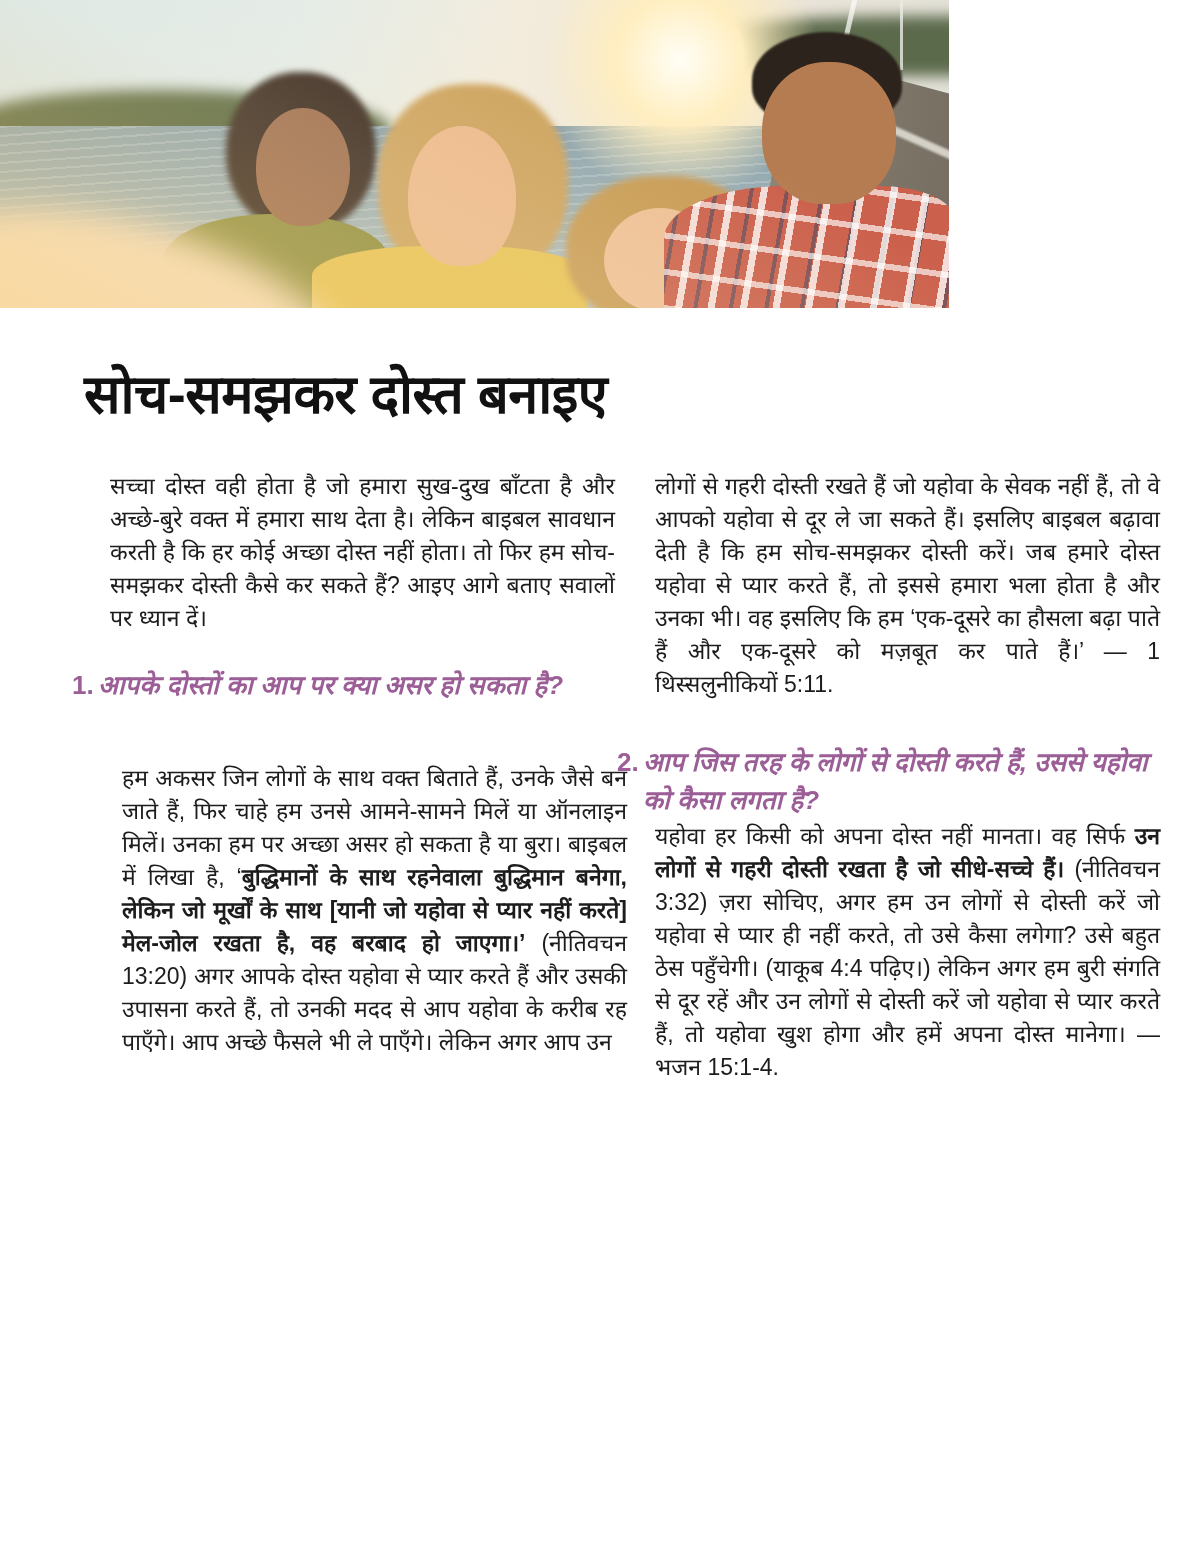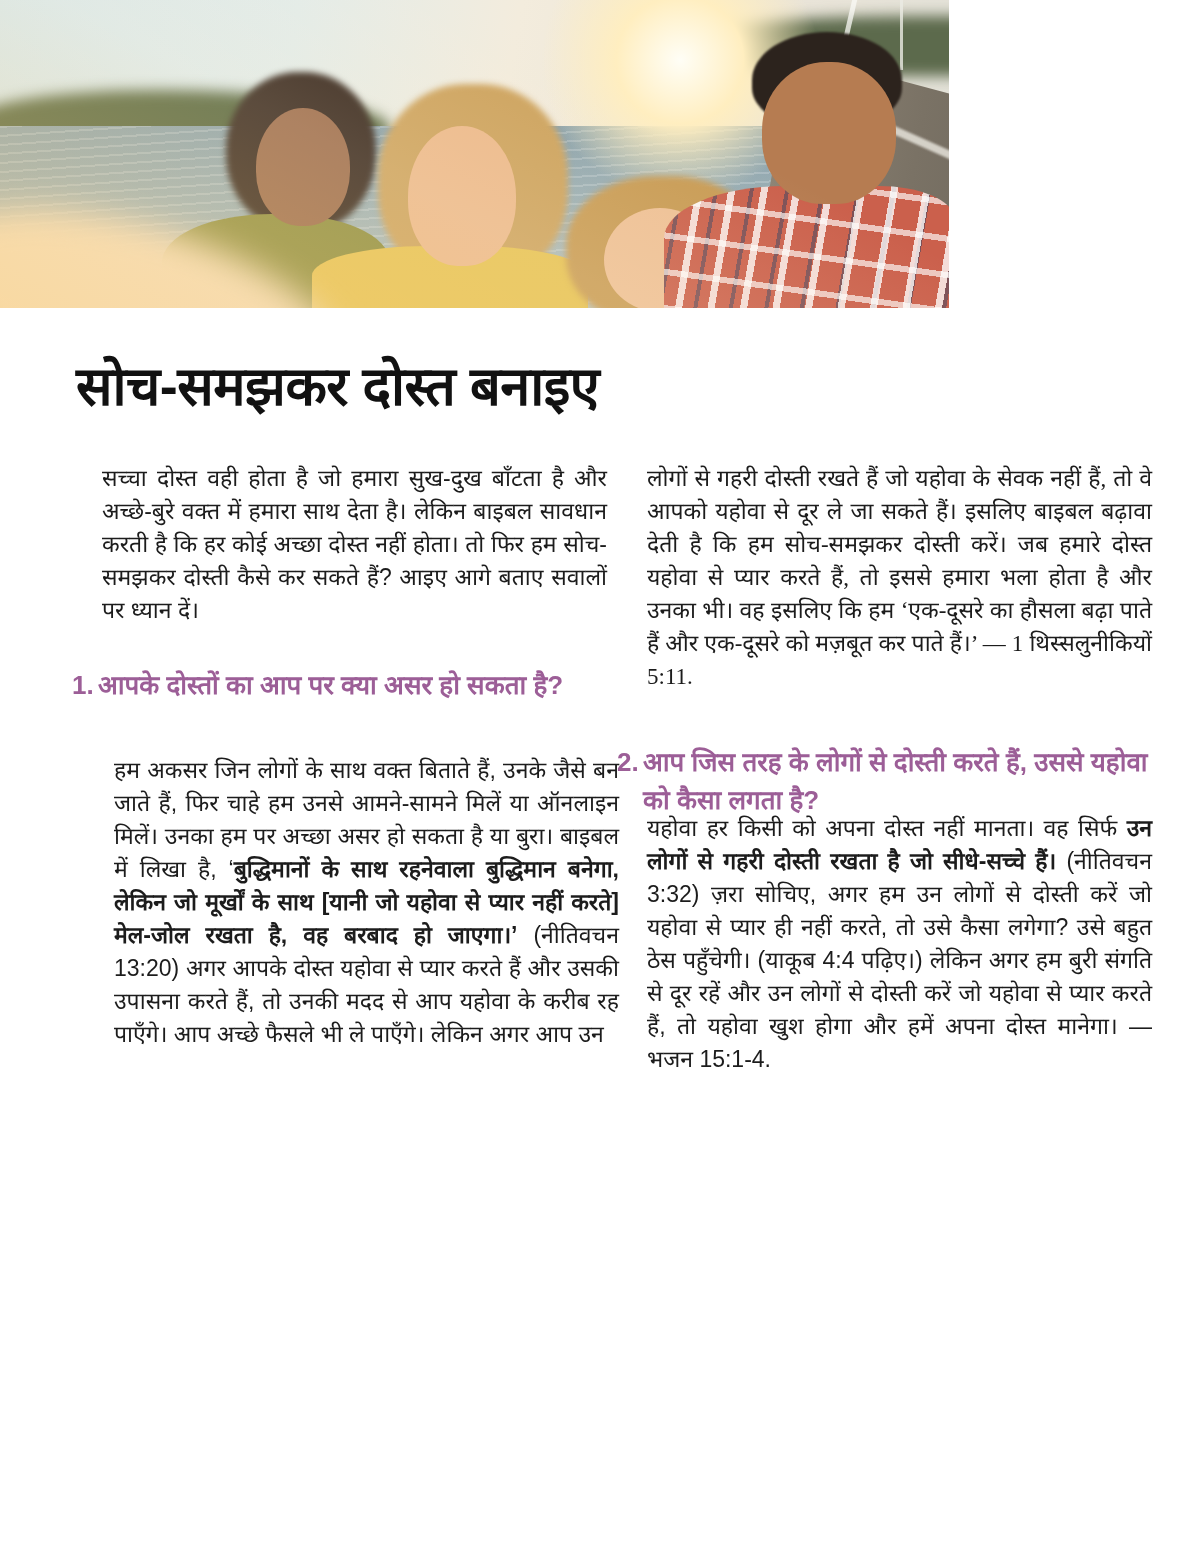--- a/index.html
+++ b/index.html
@@ -63,39 +63,39 @@
     display:flex;flex-direction:column;align-items:center;justify-content:center;
   }
   .page-number{
     font-size:104px;line-height:100px;font-weight:600;color:#ffffff;
     letter-spacing:-2px;transform:translateY(-14px);
   }
   .page-number-rule{width:106px;height:12px;background:#ffffff;margin-top:14px;transform:translateY(-14px);}
   
   .title{
     position:absolute;left:72px;top:350px;width:1060px;
-    font-size:54px;line-height:64px;font-weight:800;color:#111111;margin:4px;
+    font-size:54px;line-height:64px;font-weight:800;color:#111111;margin:12px;
     letter-spacing:-0.5px;
   }
   
   .body-para{
-    position:absolute;width:505px;margin:4px;
+    position:absolute;width:505px;margin:12px;
     font-size:23px;line-height:33px;text-align:justify;color:#1c1c1c;
   }
   .body-para .b{font-weight:700;}
   .q-heading{
     position:absolute;display:flex;align-items:flex-start;
     font-size:26px;line-height:38px;font-weight:700;color:#9c5e97;
   }
   .q-num{flex:0 0 26px;}
-  .q-text{flex:1;}
+  .q-text{flex:1;font-style:italic;}
   #intro-para{left:98px;top:458px;}
   #q1-heading{left:72px;top:666px;width:540px;}
   #s1-para{left:110px;top:750px;}
-  #s1-para-cont{left:643px;top:458px;font-family:Liberation Serif, serif;}
+  #s1-para-cont{left:643px;top:458px;}
   #q2-heading{left:617px;top:743px;width:556px;}
   #s2-para{left:643px;top:808px;}
 </style>
 </head>
 <body>
 
 <div class="hero">
   <div class="hero-photo">
     <div class="ph-hills-left"></div>
     <div class="ph-hills-right"></div>

